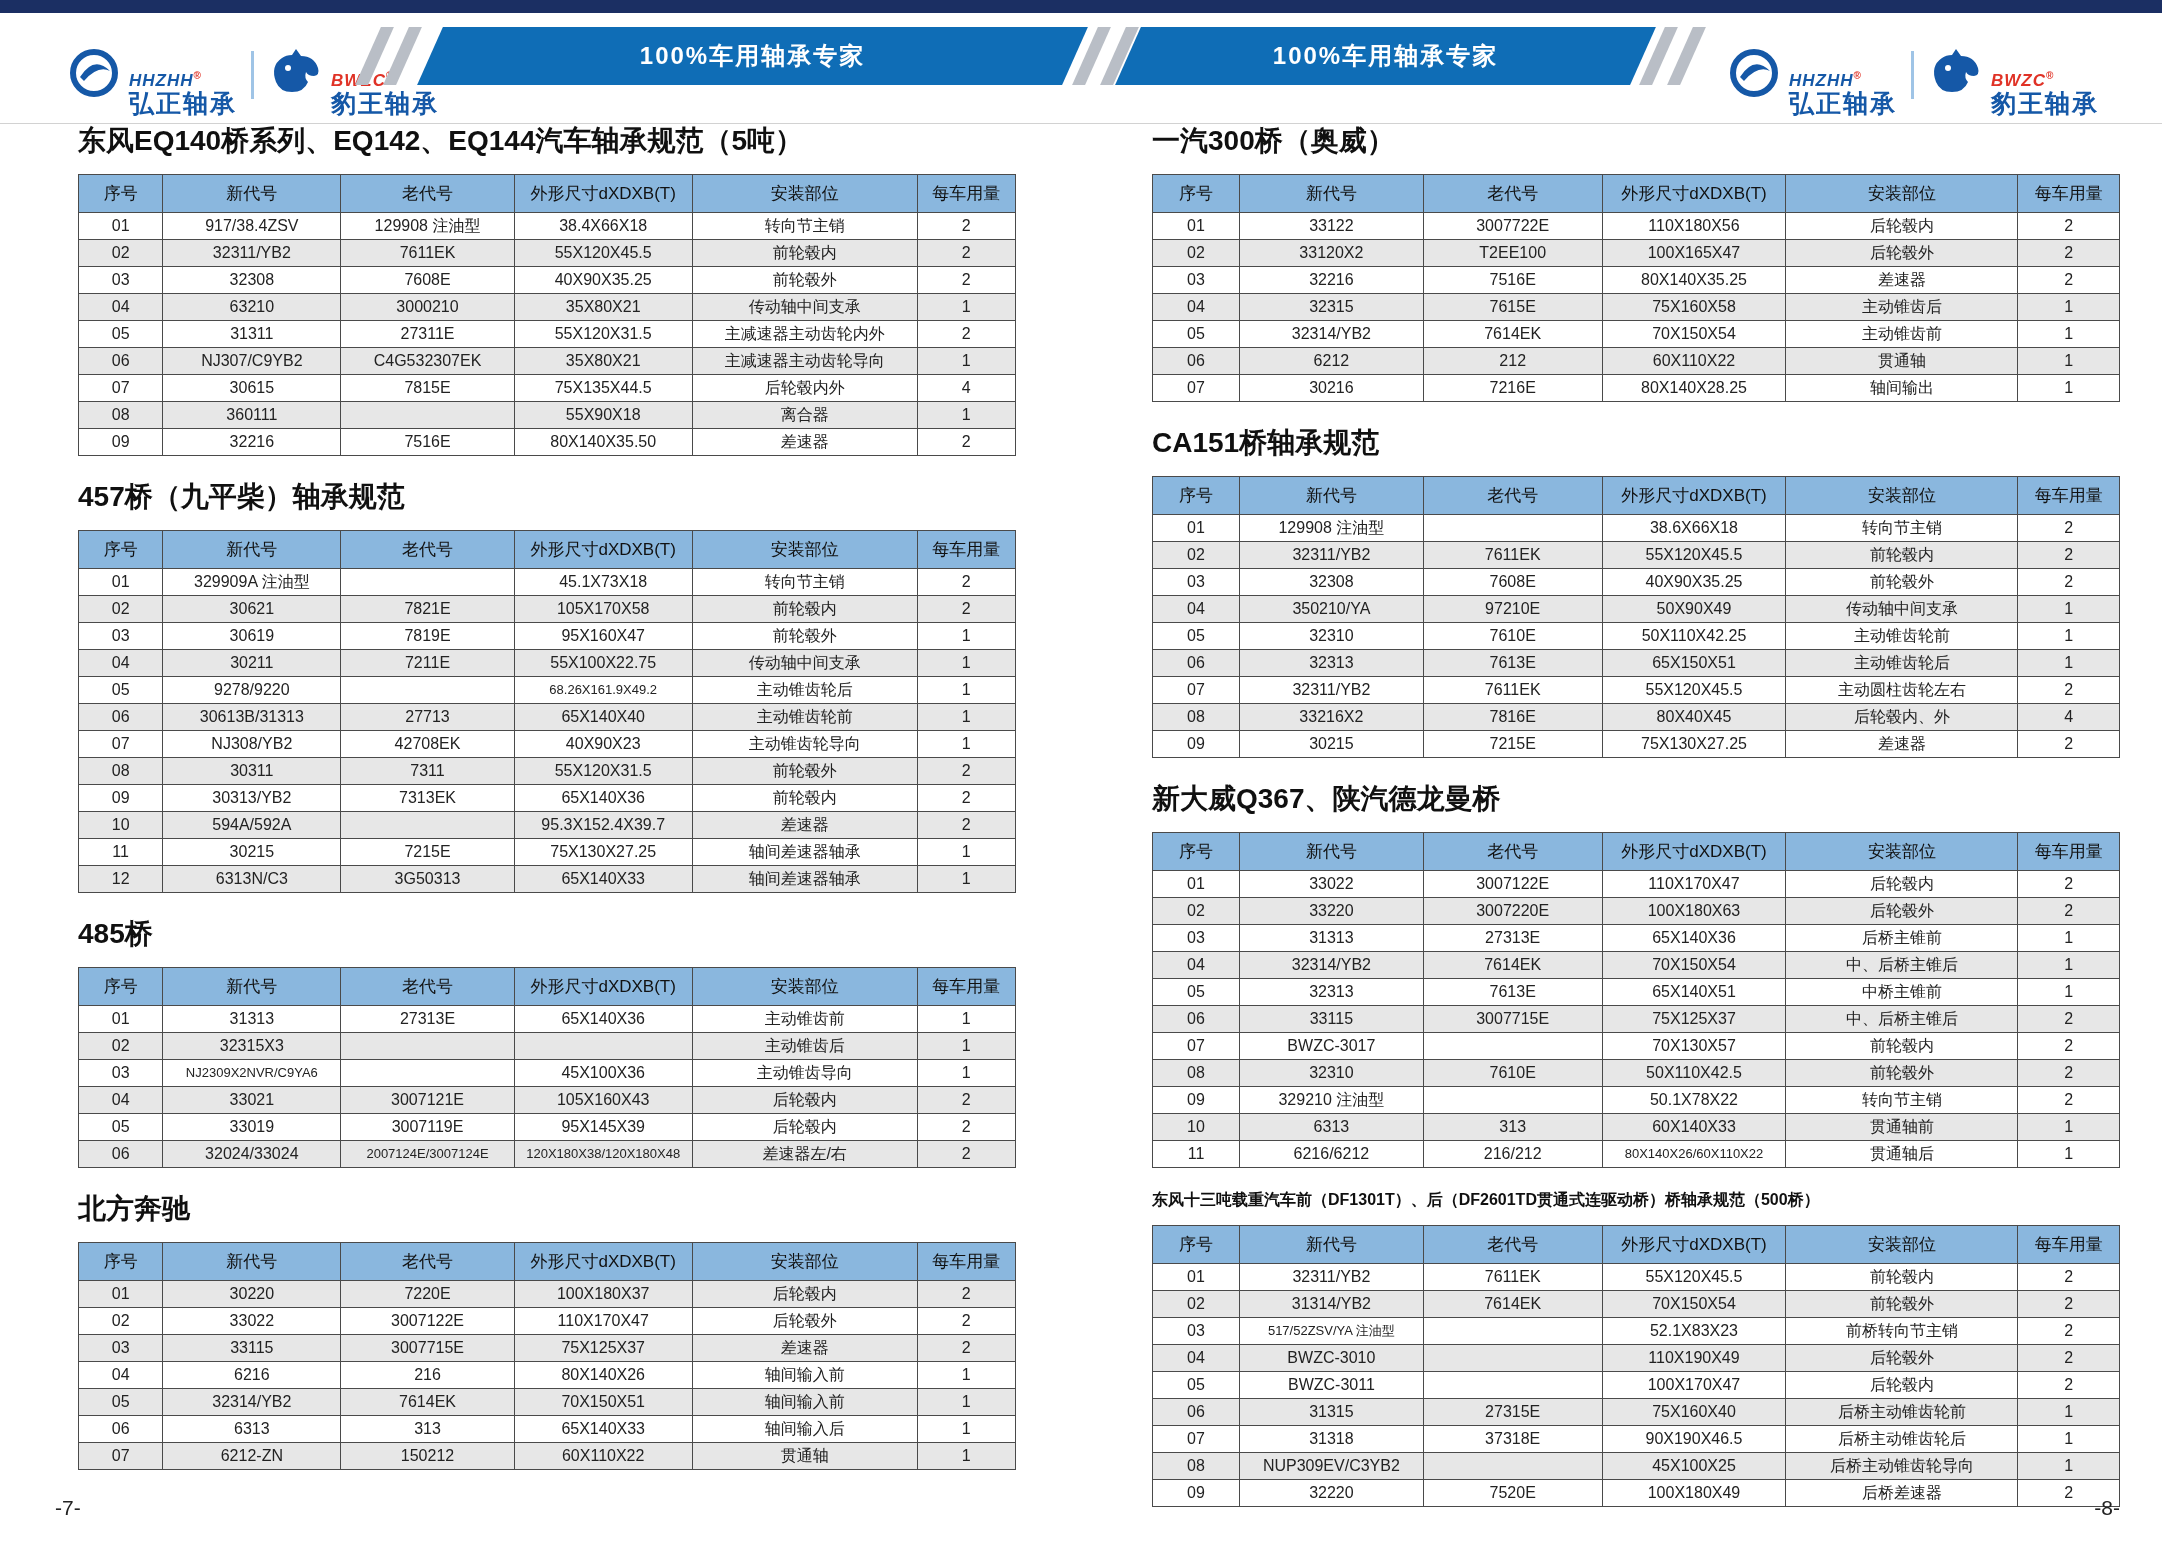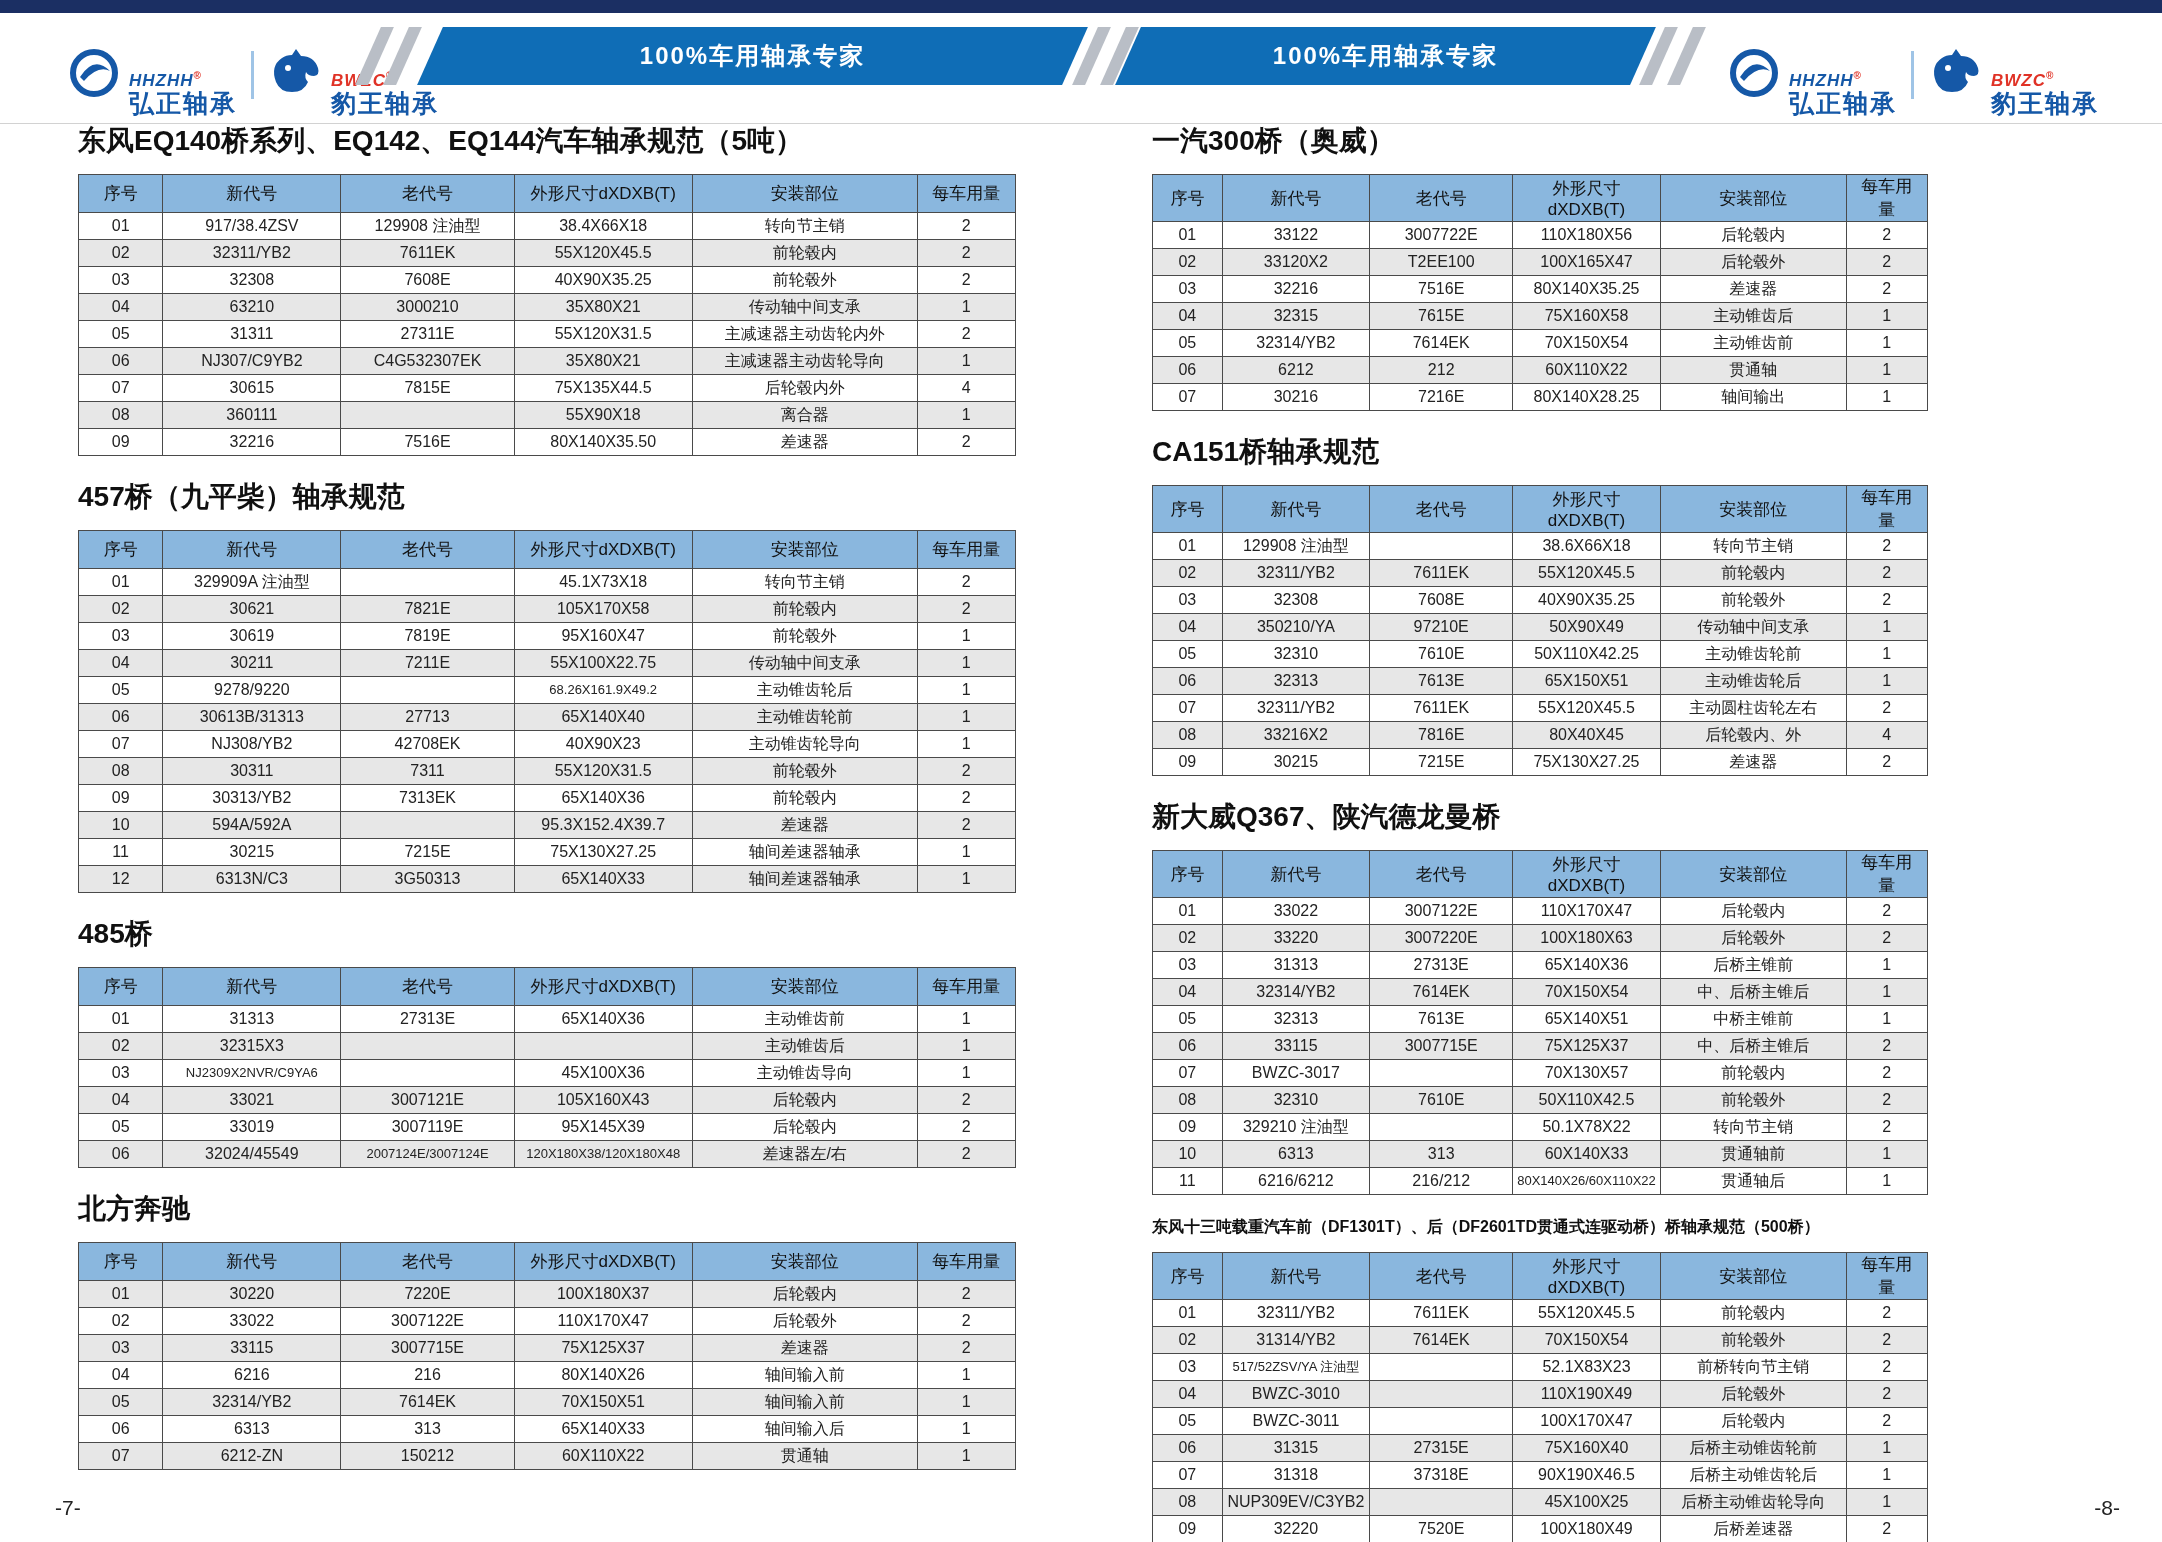--- a/index.html
+++ b/index.html
@@ -24,21 +24,21 @@
   .brand-divider{width:3px;height:48px;background:#9fc4e6;margin:0 14px;}
   .banner{position:absolute;top:14px;height:58px;}
   .banner::before{content:"";position:absolute;inset:0;background:var(--banner-blue,#0f6db6);transform:skewX(-24deg);}
   .banner-text{position:relative;display:block;text-align:center;line-height:58px;color:#fff;font-size:24px;font-weight:bold;letter-spacing:2px;}
   .banner-1{left:430px;width:645px;}
   .banner-2{left:1128px;width:515px;}
   .stripe{position:absolute;top:14px;height:58px;width:13px;background:#b9bec6;transform:skewX(-24deg);}
   
   .col{position:absolute;top:112px;}
   .col-left{left:78px;width:938px;}
-  .col-right{left:1152px;width:776px;}
+  .col-right{left:1152px;width:968px;}
   .sec-title{font-size:28px;font-weight:bold;color:#101010;margin:22px 0 14px;}
   section:first-child .sec-title{margin-top:10px;}
   .sec-title.long{font-size:16px;white-space:nowrap;}
   table{width:100%;border-collapse:collapse;table-layout:fixed;}
   th{background:var(--table-header-blue,#8ab7de);border:1px solid #4a4a4a;font-size:17px;font-weight:normal;height:37px;color:#111;padding:0 14px;}
   td{border:1px solid #4a4a4a;font-size:16px;height:26px;line-height:26px;text-align:center;background:#fff;padding:0 2px;overflow:hidden;white-space:nowrap;}
   tbody tr:nth-child(even) td{background:var(--row-alt-gray,#e7e7e7);}
   .flip tbody tr:nth-child(even) td{background:#fff;}
   .flip tbody tr:nth-child(odd) td{background:var(--row-alt-gray,#e7e7e7);}
   td.small{font-size:13px;}
@@ -397,21 +397,21 @@
             <tr>
               <td>05</td>
               <td>33019</td>
               <td>3007119E</td>
               <td>95X145X39</td>
               <td>后轮毂内</td>
               <td>2</td>
             </tr>
             <tr>
               <td>06</td>
-              <td>32024/45549</td>
+              <td>32024/33024</td>
               <td class="small">2007124E/3007124E</td>
               <td class="small">120X180X38/120X180X48</td>
               <td>差速器左/右</td>
               <td>2</td>
             </tr>
           </tbody>
         </table>
       </div>
   </section>
   <section>

